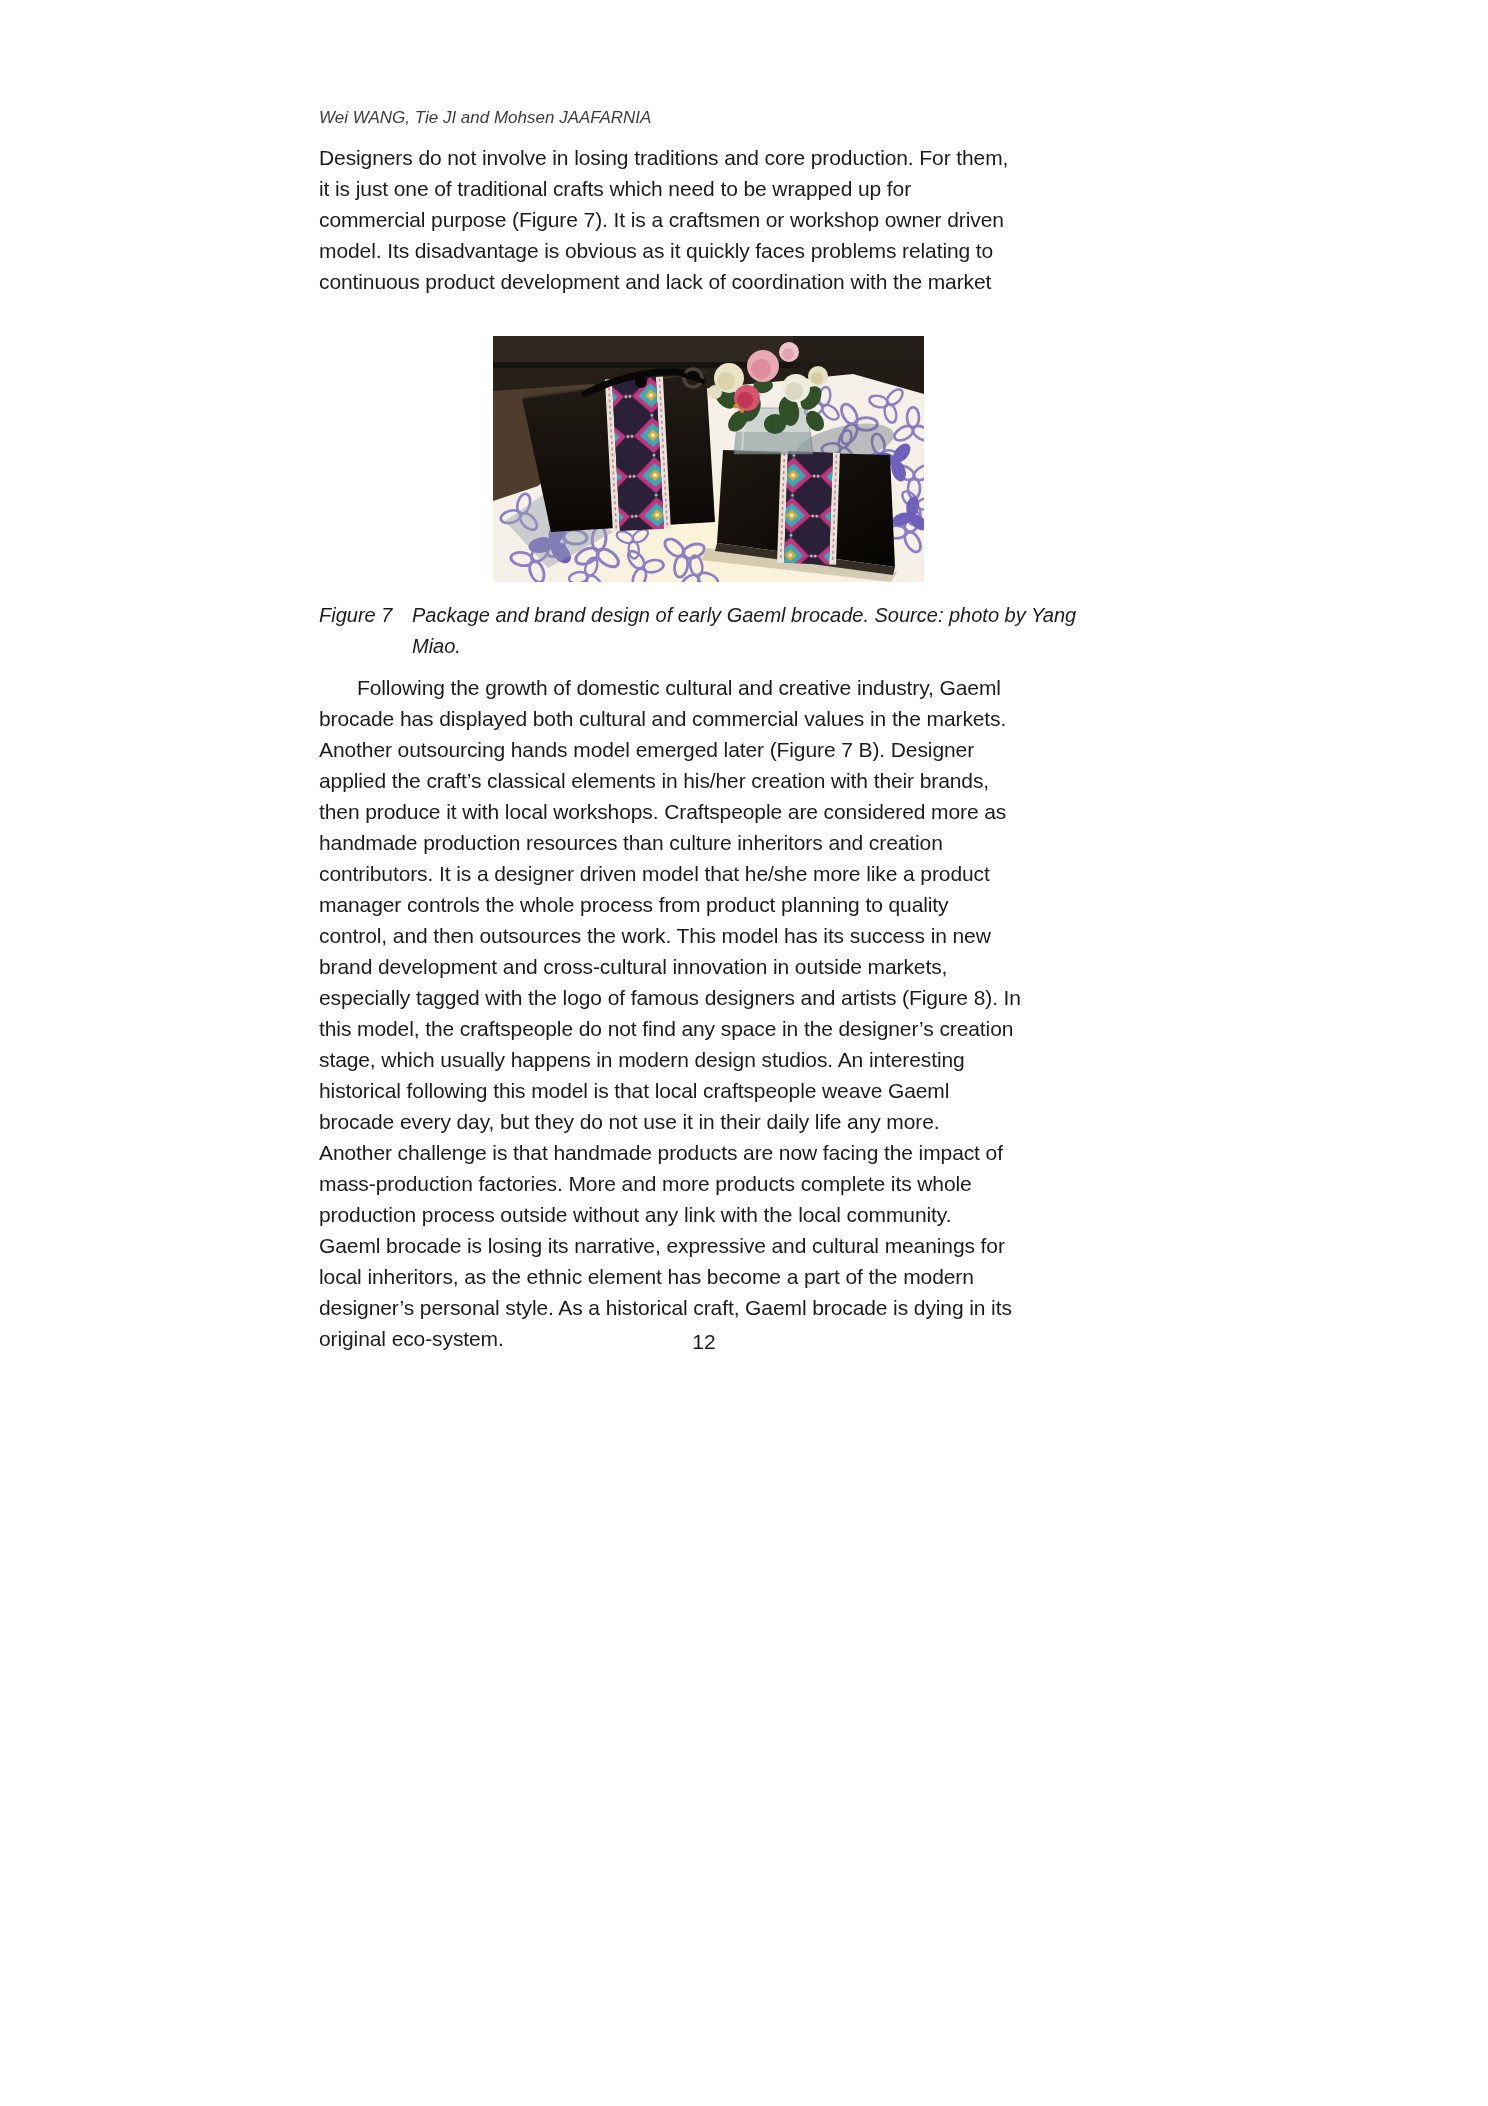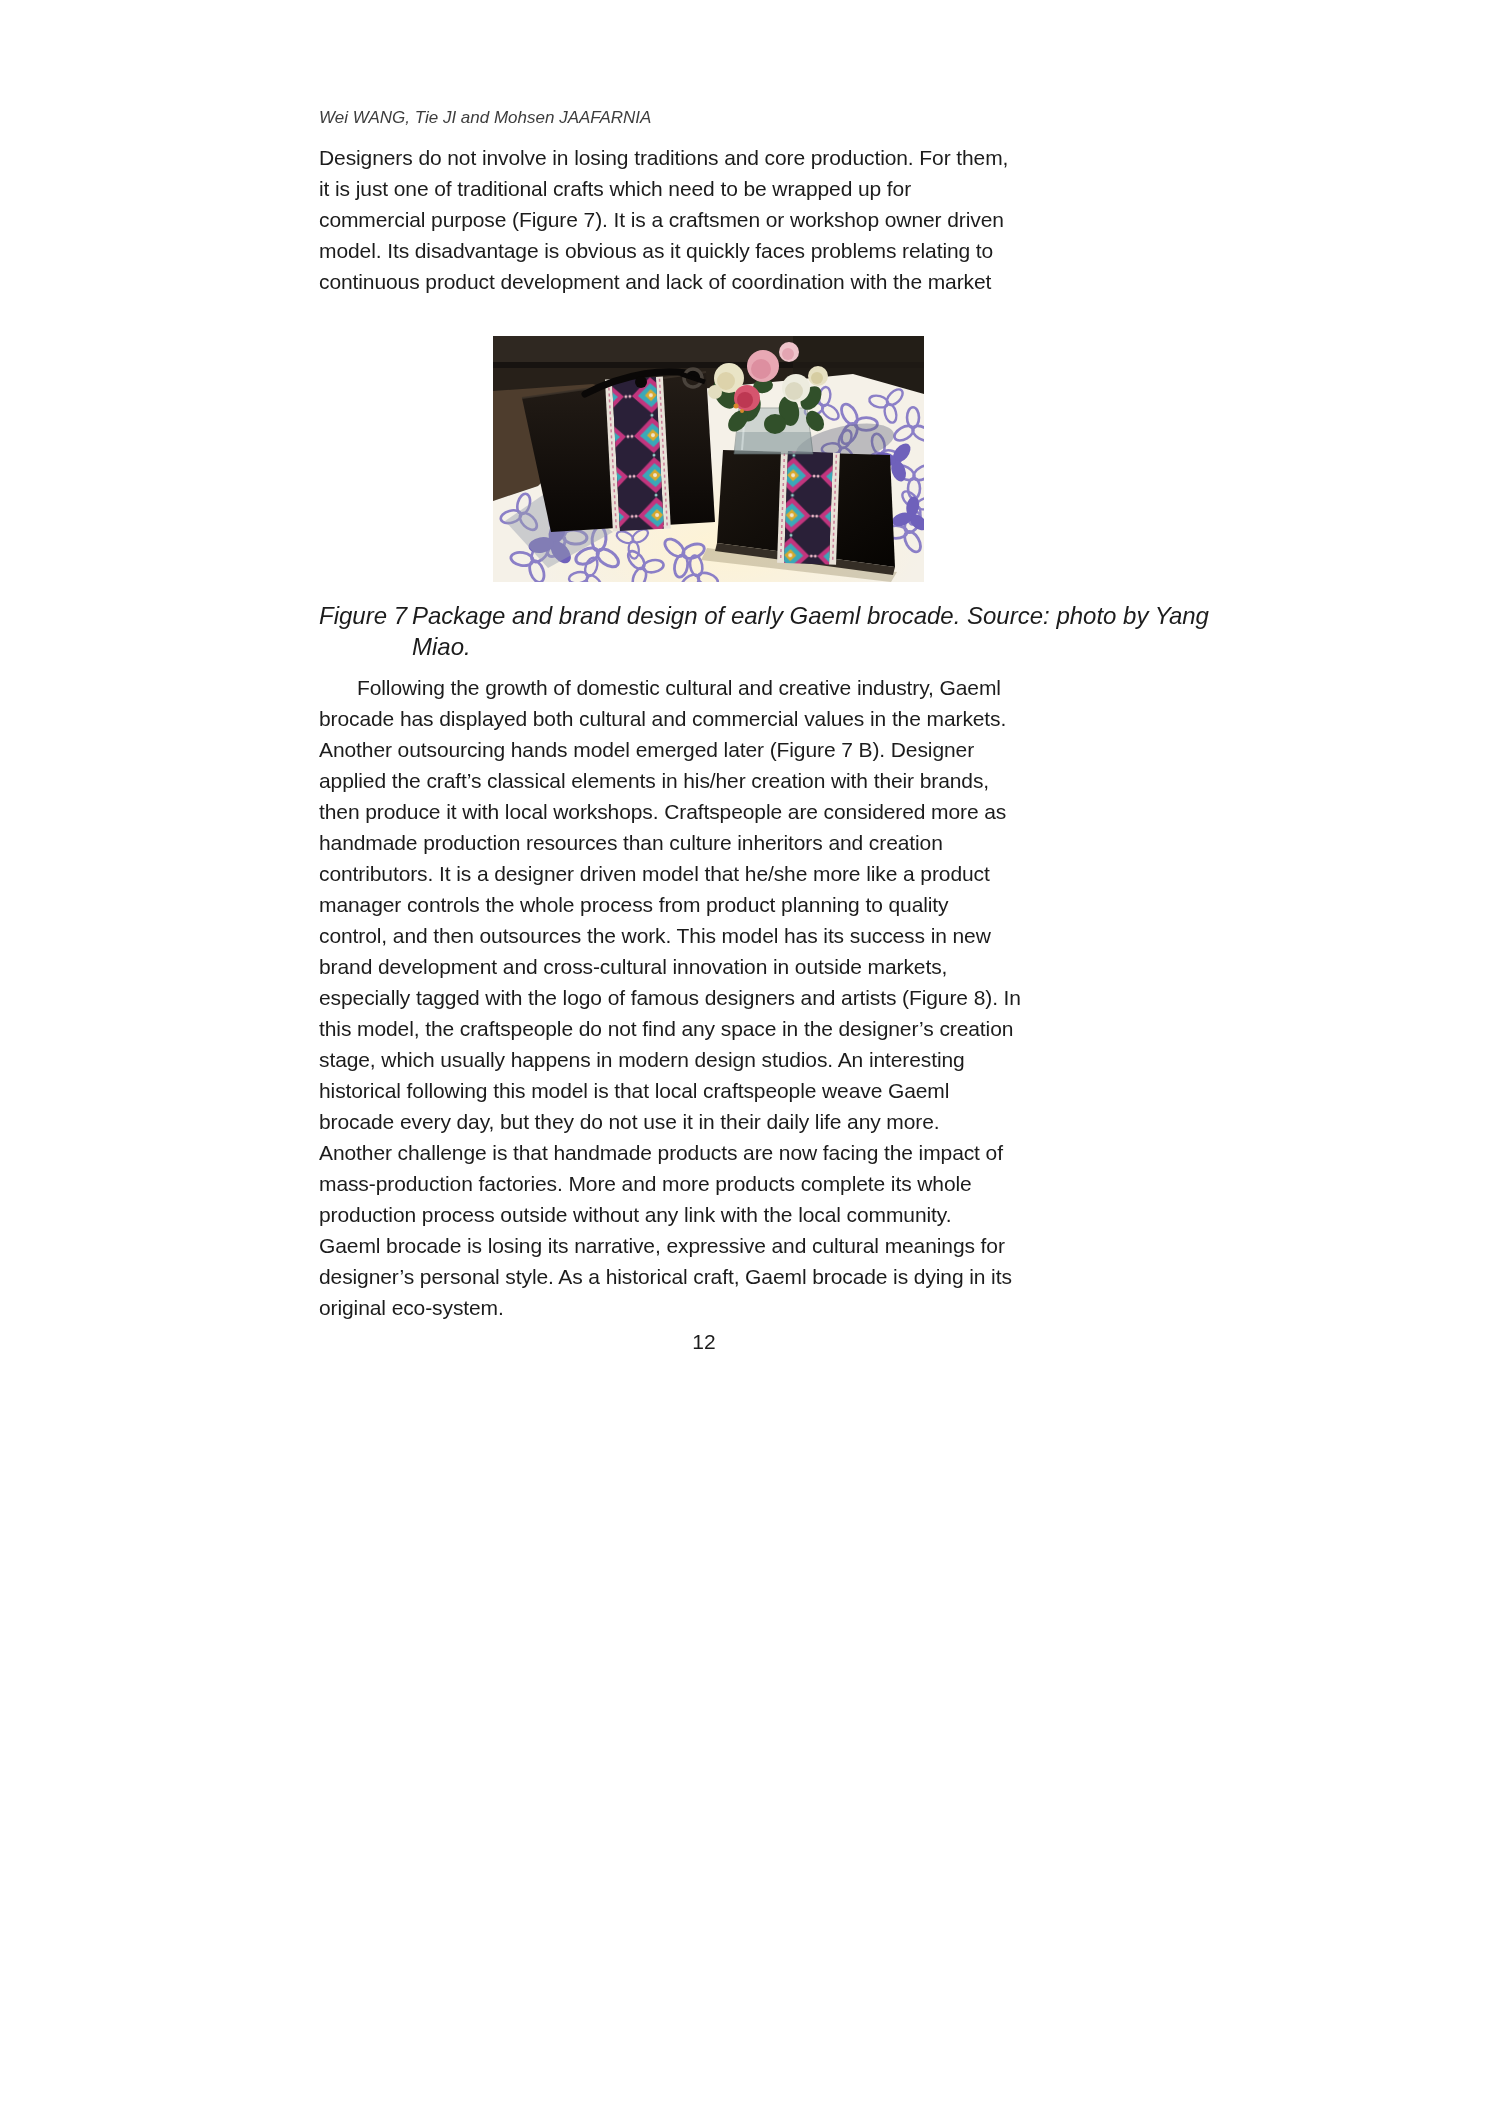--- a/index.html
+++ b/index.html
@@ -25,21 +25,21 @@
   .para .tline{white-space:nowrap;}
   .p1{top:142px;}
   .p2{top:672px;}
   .indent-first .tline:first-child{padding-left:38px;}
   .photo{
     position:absolute;left:493px;top:336px;width:431px;height:246px;
     display:block;
   }
   .caption{
     position:absolute;left:319px;top:600px;width:740px;
-    font-size:24px;line-height:31px;font-style:italic;color:#1c1c1c;
+    font-size:20px;line-height:31px;font-style:italic;color:#1c1c1c;
   }
   .cap-label{position:absolute;left:0;top:0;}
   .cap-lines{padding-left:93px;}
   .cap-lines .tline{white-space:nowrap;}
   .pagenum{
     position:absolute;left:319px;top:1326px;width:770px;
     text-align:center;font-size:21px;line-height:31px;
   }
 </style>
 </head>
@@ -230,19 +230,20 @@
       <div class="tline">brand development and cross-cultural innovation in outside markets,</div>
       <div class="tline">especially tagged with the logo of famous designers and artists (Figure 8). In</div>
       <div class="tline">this model, the craftspeople do not find any space in the designer’s creation</div>
       <div class="tline">stage, which usually happens in modern design studios. An interesting</div>
       <div class="tline">historical following this model is that local craftspeople weave Gaeml</div>
       <div class="tline">brocade every day, but they do not use it in their daily life any more.</div>
       <div class="tline">Another challenge is that handmade products are now facing the impact of</div>
       <div class="tline">mass-production factories. More and more products complete its whole</div>
       <div class="tline">production process outside without any link with the local community.</div>
       <div class="tline">Gaeml brocade is losing its narrative, expressive and cultural meanings for</div>
+      <div class="tline">local inheritors, as the ethnic element has become a part of the modern</div>
       <div class="tline">designer’s personal style. As a historical craft, Gaeml brocade is dying in its</div>
       <div class="tline">original eco-system.</div>
     </div>
 
   <div class="pagenum">12</div>
 
 </div>
 
 </body></html>

